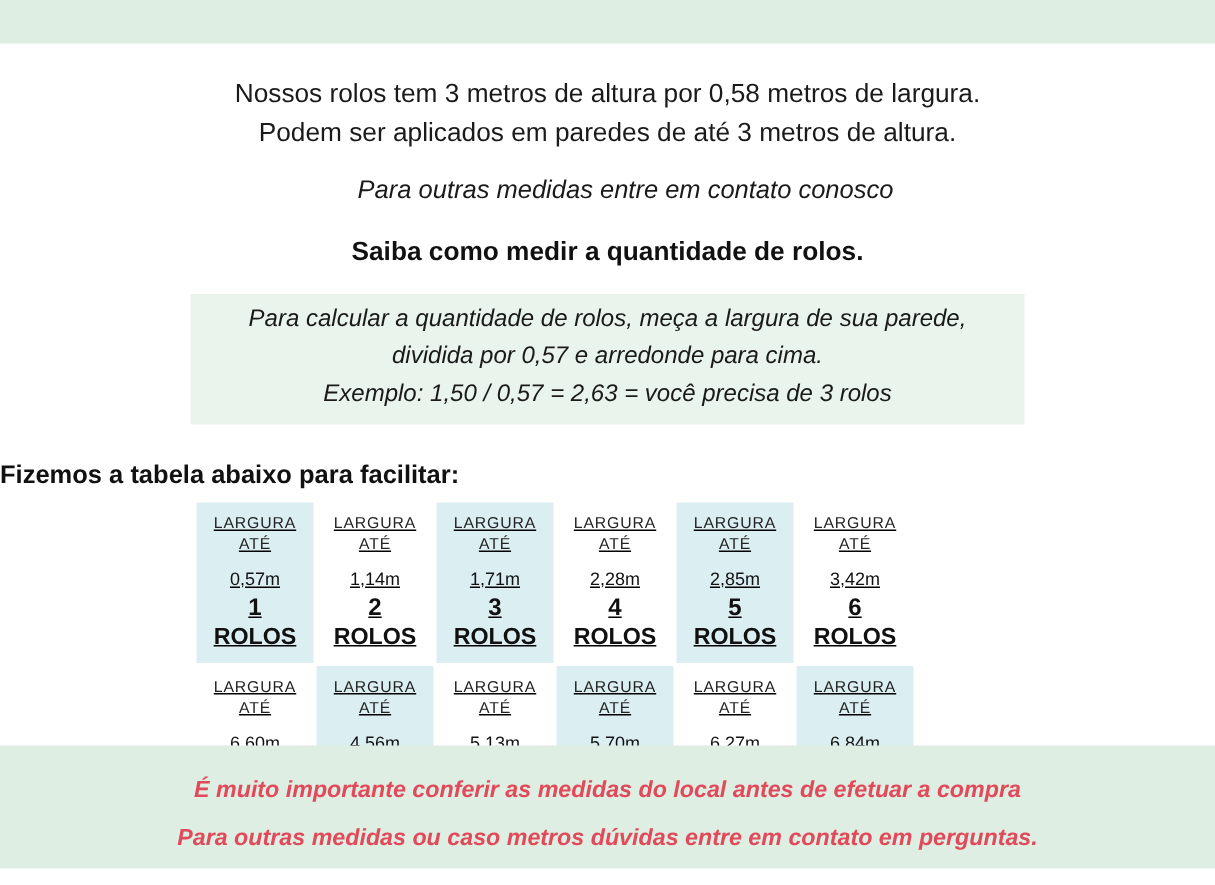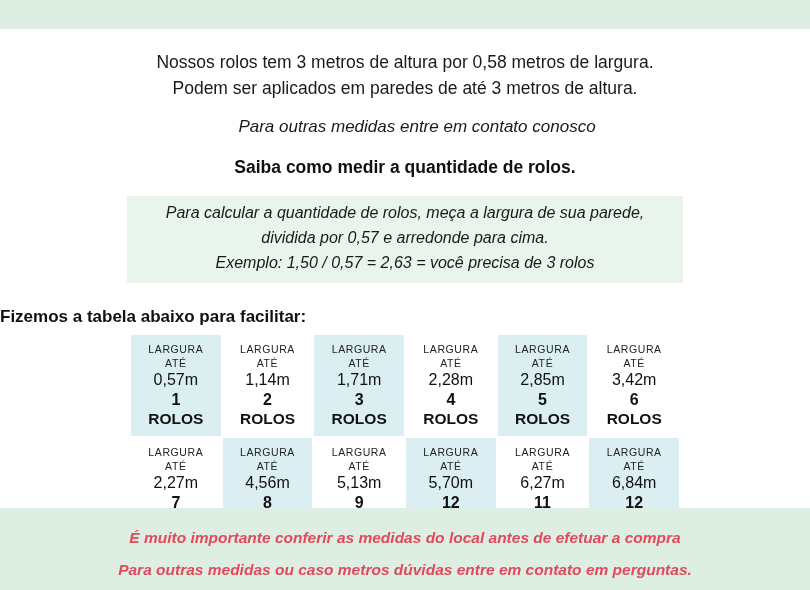--- a/index.html
+++ b/index.html
@@ -24,21 +24,21 @@
     position: absolute;
     left: 0;
     top: 0;
     width: 810px;
     height: 34px;
     background: #dfeee2;
   }
   .band-bottom {
     position: absolute;
     left: 0;
-    bottom: 0;
+    bottom: 11px;
     width: 810px;
     height: 82px;
     background: #dfeee2;
   }
   .content {
     position: absolute;
     left: 0;
     top: 29px;
     width: 810px;
     height: 474px;
@@ -93,45 +93,46 @@
     width: 548px;
     display: flex;
     flex-direction: column;
     gap: 2px;
   }
   .grid-row {
     display: flex;
     gap: 2px;
   }
   .cell {
-    width: 90px;
+    width: 78px;
     box-sizing: border-box;
     padding: 7px 2px 8px 2px;
     text-align: center;
     background: #ffffff;
+    text-decoration: underline;
   }
   .cell.tinted {
     background: #dbeef2;
   }
   .cell-largura {
     font-size: 10.5px;
     letter-spacing: 0.6px;
     color: #222222;
     line-height: 14px;
   }
   .cell-ate {
     font-size: 10.5px;
     letter-spacing: 0.6px;
     color: #222222;
     line-height: 14px;
   }
   .cell-medida {
-    font-size: 16px;
-    color: #111111;
-    margin-top: 0;
+    font-size: 12px;
+    color: #111111;
+    margin-top: 6px;
     line-height: 20px;
   }
   .cell-qtd {
     font-size: 16px;
     font-weight: bold;
     color: #111111;
     line-height: 19px;
   }
   .cell-rolo {
     font-size: 15.5px;
@@ -219,21 +220,21 @@
           <div class="cell-medida">3,42m</div>
           <div class="cell-qtd">6</div>
           <div class="cell-rolo">ROLOS</div>
         </div>
       </div>
 
       <div class="grid-row">
         <div class="cell">
           <div class="cell-largura">LARGURA</div>
           <div class="cell-ate">ATÉ</div>
-          <div class="cell-medida">2,27m</div>
+          <div class="cell-medida">6,60m</div>
           <div class="cell-qtd">7</div>
           <div class="cell-rolo">ROLOS</div>
         </div>
         <div class="cell tinted">
           <div class="cell-largura">LARGURA</div>
           <div class="cell-ate">ATÉ</div>
           <div class="cell-medida">4,56m</div>
           <div class="cell-qtd">8</div>
           <div class="cell-rolo">ROLOS</div>
         </div>

